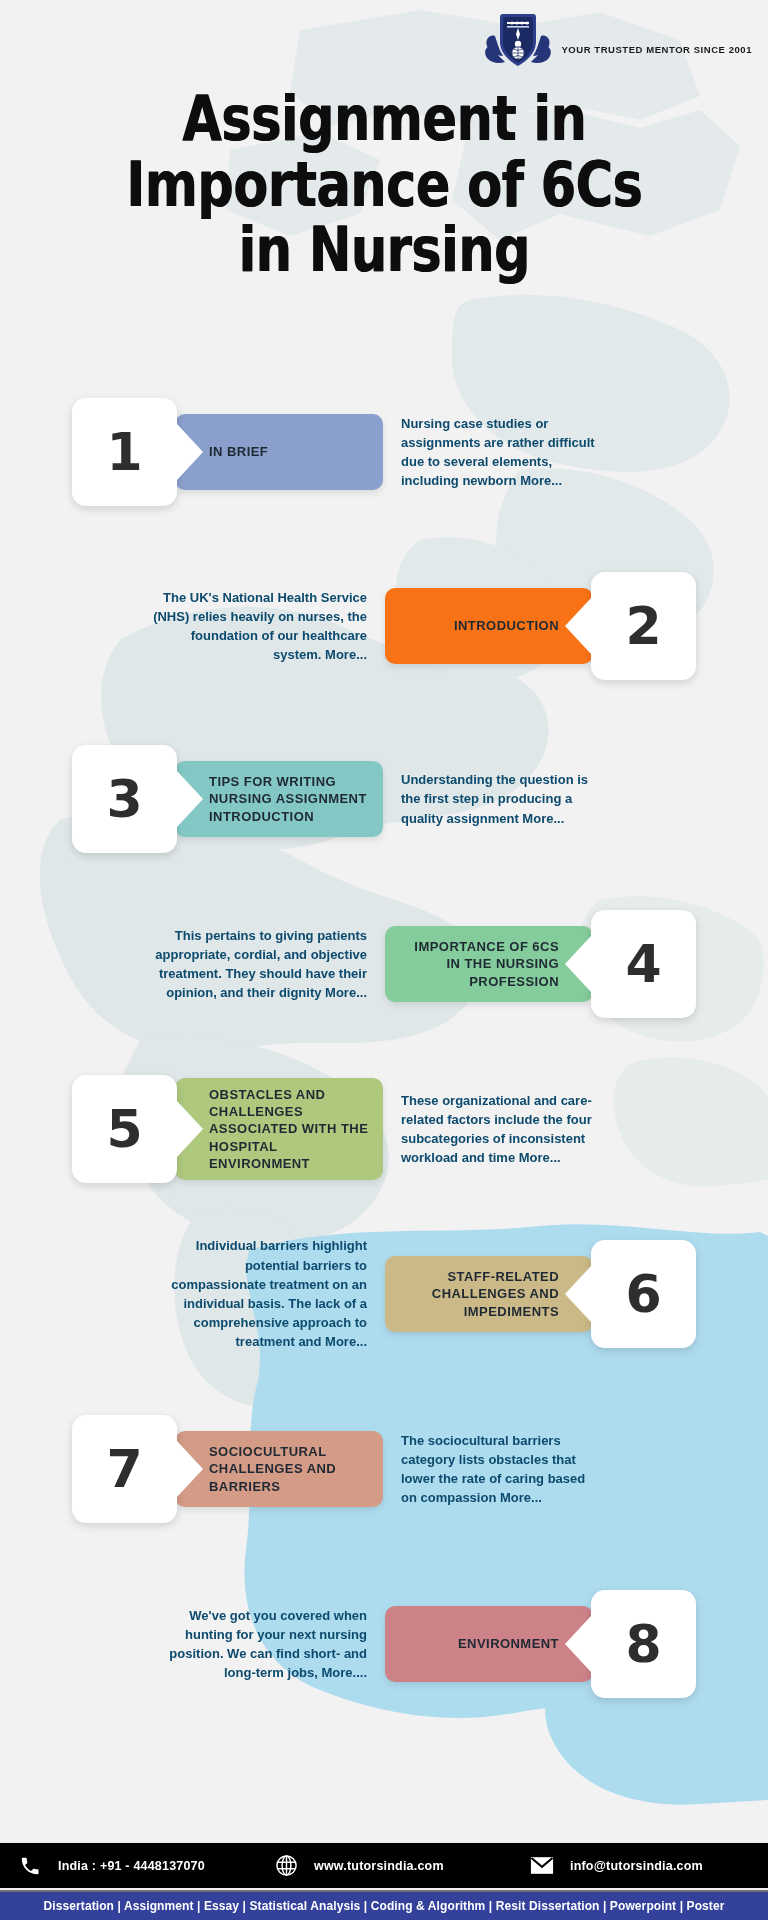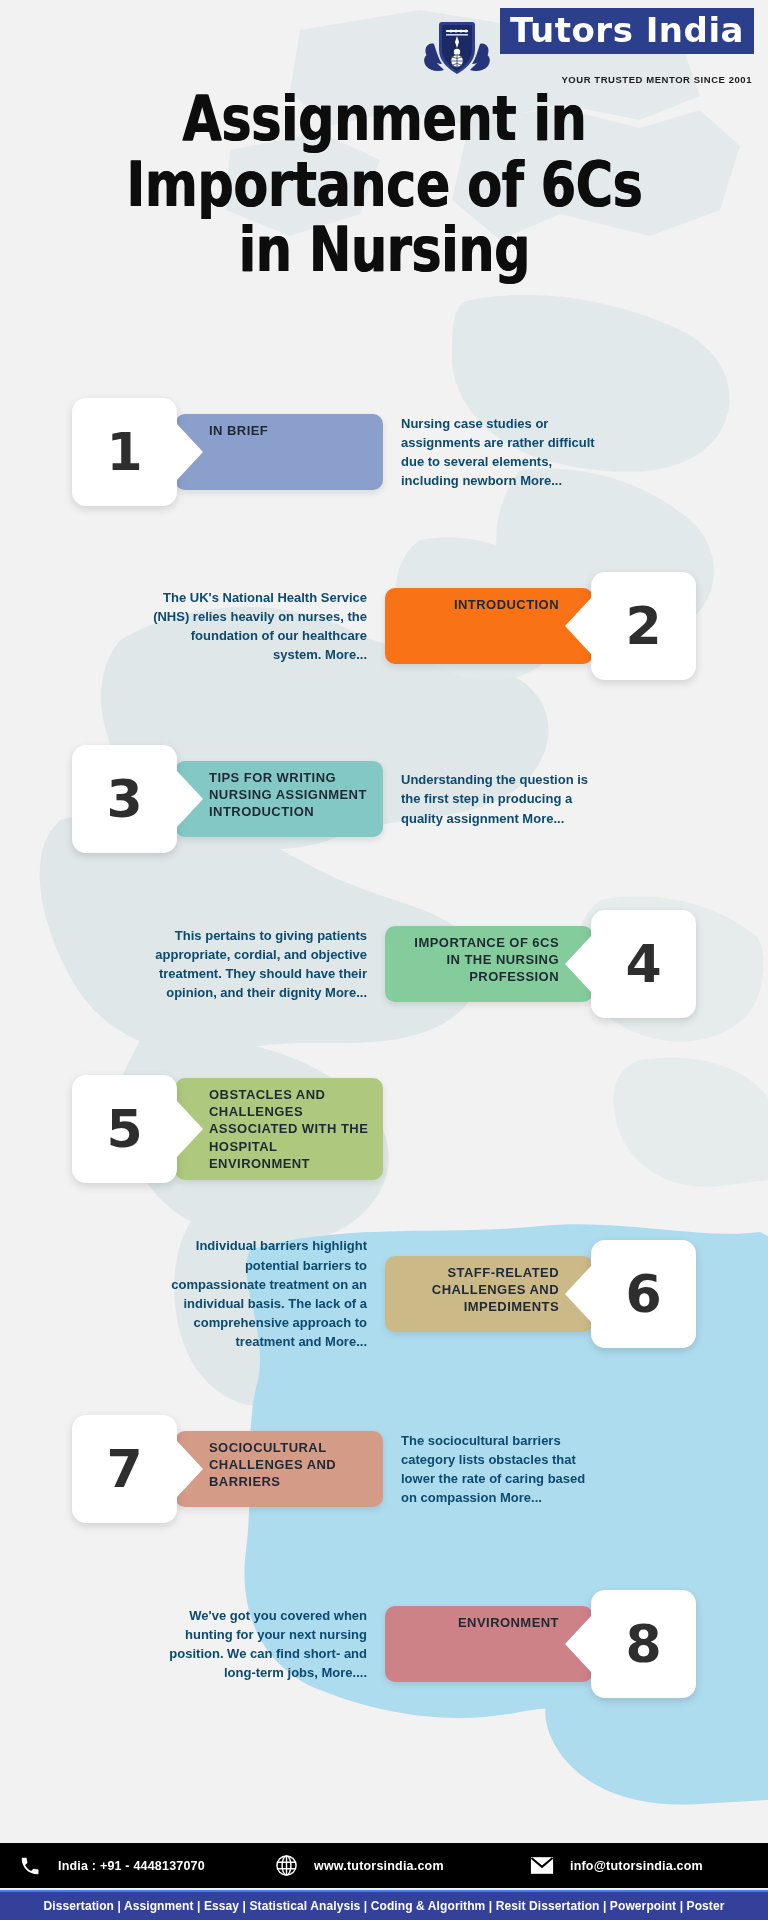--- a/index.html
+++ b/index.html
@@ -122,21 +122,21 @@
     border-right: 26px solid #ffffff;
   }
 
   
   .band {
     position: relative;
     flex: none;
     width: 208px;
     min-height: 76px;
     border-radius: 10px;
-    display: flex; 
+    display: flex; align-items: center;
     padding: 8px 14px;
     box-shadow: 0 3px 7px rgba(0,0,0,.10);
     z-index: 2;
   }
   .row.left  .band { margin-left: -2px; padding-left: 34px; }
   .row.right .band { margin-right: -2px; padding-right: 34px; }
   .band .band-label {
     font-family: "Liberation Sans", sans-serif;
     font-weight: 700;
     font-size: 13px;
@@ -186,21 +186,21 @@
     white-space: nowrap;
   }
 
   .footer-services {
     position: absolute;
     left: 0; right: 0; bottom: 0;
     height: 30px;
     background: #33419b;
     display: flex; align-items: center; justify-content: center;
     z-index: 7;
-    border-top: 2px solid #3b82f6;
+    border-top: 2px solid #737373;
   }
   .footer-services .svc {
     color: #ffffff;
     font-family: "Liberation Sans", sans-serif;
     font-size: 12px;
     font-weight: 700;
     letter-spacing: .1px;
     white-space: nowrap;
   }
 </style>
@@ -259,21 +259,20 @@
             <circle cx="46" cy="15" r="1.6"></circle>
         </g>
         <path d="M37,20 L39,26 L37,32 L35,26 Z" fill="#ffffff"></path>
         <circle cx="37" cy="36" r="3.2" fill="#ffffff"></circle>
         <circle cx="37" cy="45" r="6.2" fill="#ffffff"></circle>
         <circle cx="37" cy="45" r="6.2" fill="none" stroke="#1b2a63" stroke-width="0.8"></circle>
         <path d="M31,45 L43,45 M37,39 L37,51 M32.5,41 Q37,44 41.5,41 M32.5,49 Q37,46 41.5,49" stroke="#1b2a63" stroke-width="0.7" fill="none"></path>
       </svg>
     </div>
     <div class="logo-text">
-      <div class="logo-name">Tutors India</div>
       <div class="logo-tag">YOUR TRUSTED MENTOR SINCE 2001</div>
     </div>
   </div>
 
   <div class="title">
     <span class="ln">Assignment in</span>
     <span class="ln">Importance of 6Cs</span>
     <span class="ln">in Nursing</span>
   </div>
 
@@ -317,20 +316,21 @@
     <div class="desc">This pertains to giving patients appropriate, cordial, and objective treatment. They should have their opinion, and their dignity More...</div>
   </div>
 
   <div class="row left" style="top:1075px">
     <div class="numcard">
         <span class="num">5</span>
       </div>
     <div class="band" style="background:#aec97e">
         <span class="band-label">OBSTACLES AND CHALLENGES ASSOCIATED WITH THE HOSPITAL ENVIRONMENT</span>
       </div>
+    <div class="desc">These organizational and care-related factors include the four subcategories of inconsistent workload and time More...</div>
   </div>
 
   <div class="row right" style="top:1240px">
     <div class="numcard">
         <span class="num">6</span>
       </div>
     <div class="band" style="background:#ccb988">
         <span class="band-label">STAFF-RELATED CHALLENGES AND IMPEDIMENTS</span>
       </div>
     <div class="desc">Individual barriers highlight potential barriers to compassionate treatment on an individual basis. The lack of a comprehensive approach to treatment and More...</div>

